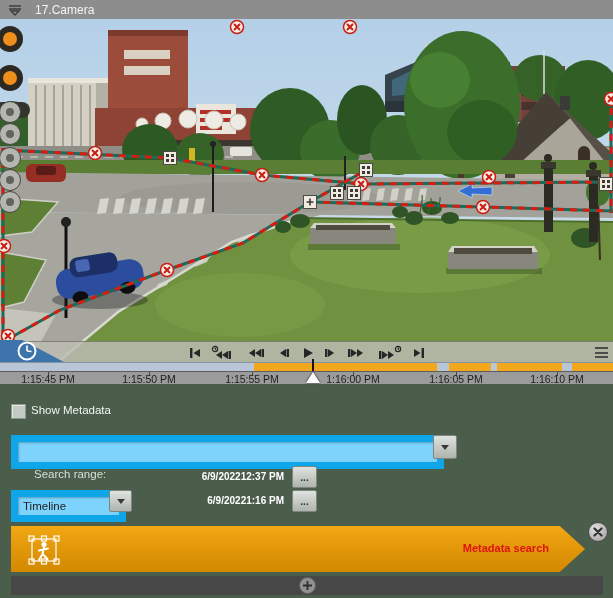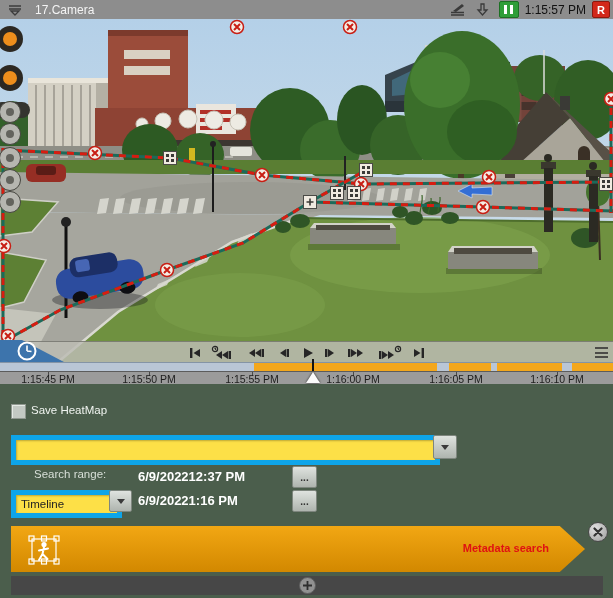--- a/index.html
+++ b/index.html
@@ -51,36 +51,36 @@
     border-top:1px solid #5c5c5c;}
   .tl-tickmark{position:absolute;top:0;width:1px;height:4px;background:#4a4a4a;}
   .tl-label{position:absolute;top:1px;transform:translateX(-50%);font-size:10.5px;color:#1d1d1d;white-space:nowrap;}
   .tl-pointer{position:absolute;top:0;width:0;height:0;transform:translateX(-7px);
     border-left:7px solid transparent;border-right:7px solid transparent;border-bottom:11px solid #fafafa;
     filter:drop-shadow(0 0 1px #222);}
   
   .chk{position:absolute;left:11px;top:404px;width:13px;height:13px;background:#c3c9c3;
     border:1px solid #8f978f;box-shadow:inset 1px 1px 0 #e4eae4;}
   .chk-label{position:absolute;left:31px;top:404px;font-size:11.5px;color:#f0f4f0;}
-  .combo{position:absolute;background:#fde047;border:5px solid #0ea5e9;
+  .combo{position:absolute;background:#7dd3fc;border:7px solid #0ea5e9;
     box-shadow:inset 1px 1px 2px rgba(0,0,0,.25);}
   .combo-main{left:11px;top:435px;width:419px;height:20px;}
   .gbtn{position:absolute;background:linear-gradient(#dfe3df,#aeb4ae);border:1px solid #7e867e;
     border-radius:2px;display:flex;align-items:center;justify-content:center;
     font-size:10px;color:#333;}
   .gbtn .tri{width:0;height:0;border-left:4px solid transparent;border-right:4px solid transparent;
     border-top:5px solid #3a3a3a;}
   .btn-save{position:absolute;left:466px;top:434px;width:145px;height:22px;background:#5a6a59;
     border:1px solid #6d7d6c;border-radius:2px;color:#93a193;font-size:12px;
     display:flex;align-items:center;justify-content:center;}
   .lbl{position:absolute;color:#d8dfd8;font-size:11.5px;}
   .combo-tl{left:11px;top:490px;width:96px;height:18px;font-size:11.5px;color:#222;
     display:flex;align-items:center;padding-left:5px;}
   .dateline{position:absolute;left:138px;width:146px;height:18px;color:#fff;font-weight:bold;
-    font-size:13px;display:flex;justify-content:flex-start;align-items:center;}
+    font-size:10px;display:flex;justify-content:flex-end;align-items:center;}
   
   .banner{position:absolute;left:11px;top:526px;width:574px;height:46px;
     background:linear-gradient(#f2a713,#d28800);
     clip-path:polygon(0 0,95.6% 0,100% 50%,95.6% 100%,0 100%);}
   .banner-title{position:absolute;left:53px;top:20px;color:#fff;font-size:11.5px;font-weight:bold;
     letter-spacing:.6px;}
   .banner-tag{position:absolute;right:36px;top:16px;color:#e01212;font-size:11px;font-weight:bold;}
   .banner-icon{position:absolute;left:16px;top:8px;}
   .btn-close{position:absolute;left:588px;top:522px;width:20px;height:20px;border-radius:50%;
     background:radial-gradient(circle at 35% 30%,#e2e2e2,#9a9a9a);border:1px solid #4a4a4a;
@@ -97,39 +97,20 @@
 <div class="screen">
 
   <div class="titlebar">
     <span class="tb-ico" style="margin-left:6px;">
       <svg width="14" height="12" viewBox="0 0 14 12">
           <path d="M1 2h12M1 5h12" stroke="#3c3c3c" stroke-width="1.4"></path>
           <path d="M3 7l4 4 4-4z" fill="none" stroke="#3c3c3c" stroke-width="1.3"></path>
         </svg>
     </span>
     <span class="tb-title">17.Camera</span>
-    <div class="tb-right">
-      <span class="tb-ico">
-        <svg width="18" height="14" viewBox="0 0 18 14">
-            <path d="M2 12h13M2 9.5h13" stroke="#3a3a3a" stroke-width="1.3"></path>
-            <path d="M4 8L13 1l2 2-8 6z" fill="#3a3a3a"></path>
-          </svg>
-      </span>
-      <span class="tb-ico">
-        <svg width="13" height="14" viewBox="0 0 13 14">
-            <path d="M5 1h3v6h3l-4.5 5L2 7h3z" fill="none" stroke="#3a3a3a" stroke-width="1.3"></path>
-          </svg>
-      </span>
-      <span class="btn-pause">
-          <i></i>
-          <i></i>
-        </span>
-      <span class="tb-time">1:15:57 PM</span>
-      <span class="btn-rec">R</span>
-    </div>
   </div>
 
   <div class="video">
     <svg width="613" height="343" viewBox="0 19 613 343">
       <defs>
         <linearGradient id="sky" x1="0" y1="0" x2="0" y2="1">
           <stop offset="0" stop-color="#b4d0e8"></stop>
             <stop offset="1" stop-color="#d6e2ea"></stop>
         </linearGradient>
       </defs>
@@ -537,21 +518,21 @@
       <div class="tl-tickmark" style="left: 353px;"></div>
       <span class="tl-label" style="left: 353px;">1:16:00 PM</span>
       <div class="tl-tickmark" style="left: 456px;"></div>
       <span class="tl-label" style="left: 456px; text-align: right;">1:16:05 PM</span>
       <div class="tl-tickmark" style="left: 557px;"></div>
       <span class="tl-label" style="left: 557px;">1:16:10 PM</span>
       <div class="tl-pointer" style="left: 313px;"></div>
     </div>
 
   <span class="chk"></span>
-  <span class="chk-label">Save HeatMap</span>
+  <span class="chk-label">Show Metadata</span>
 
   <div class="combo combo-main"></div>
   <div class="gbtn" style="left:433px;top:435px;width:22px;height:22px;">
       <span class="tri"></span>
     </div>
 
   <span class="lbl" style="left:13px;top:468px;margin-left:21px;">Search range:</span>
   <div class="dateline" style="top:467px;">
     <span>6/9/2022</span>
       <span>12:37 PM</span>

